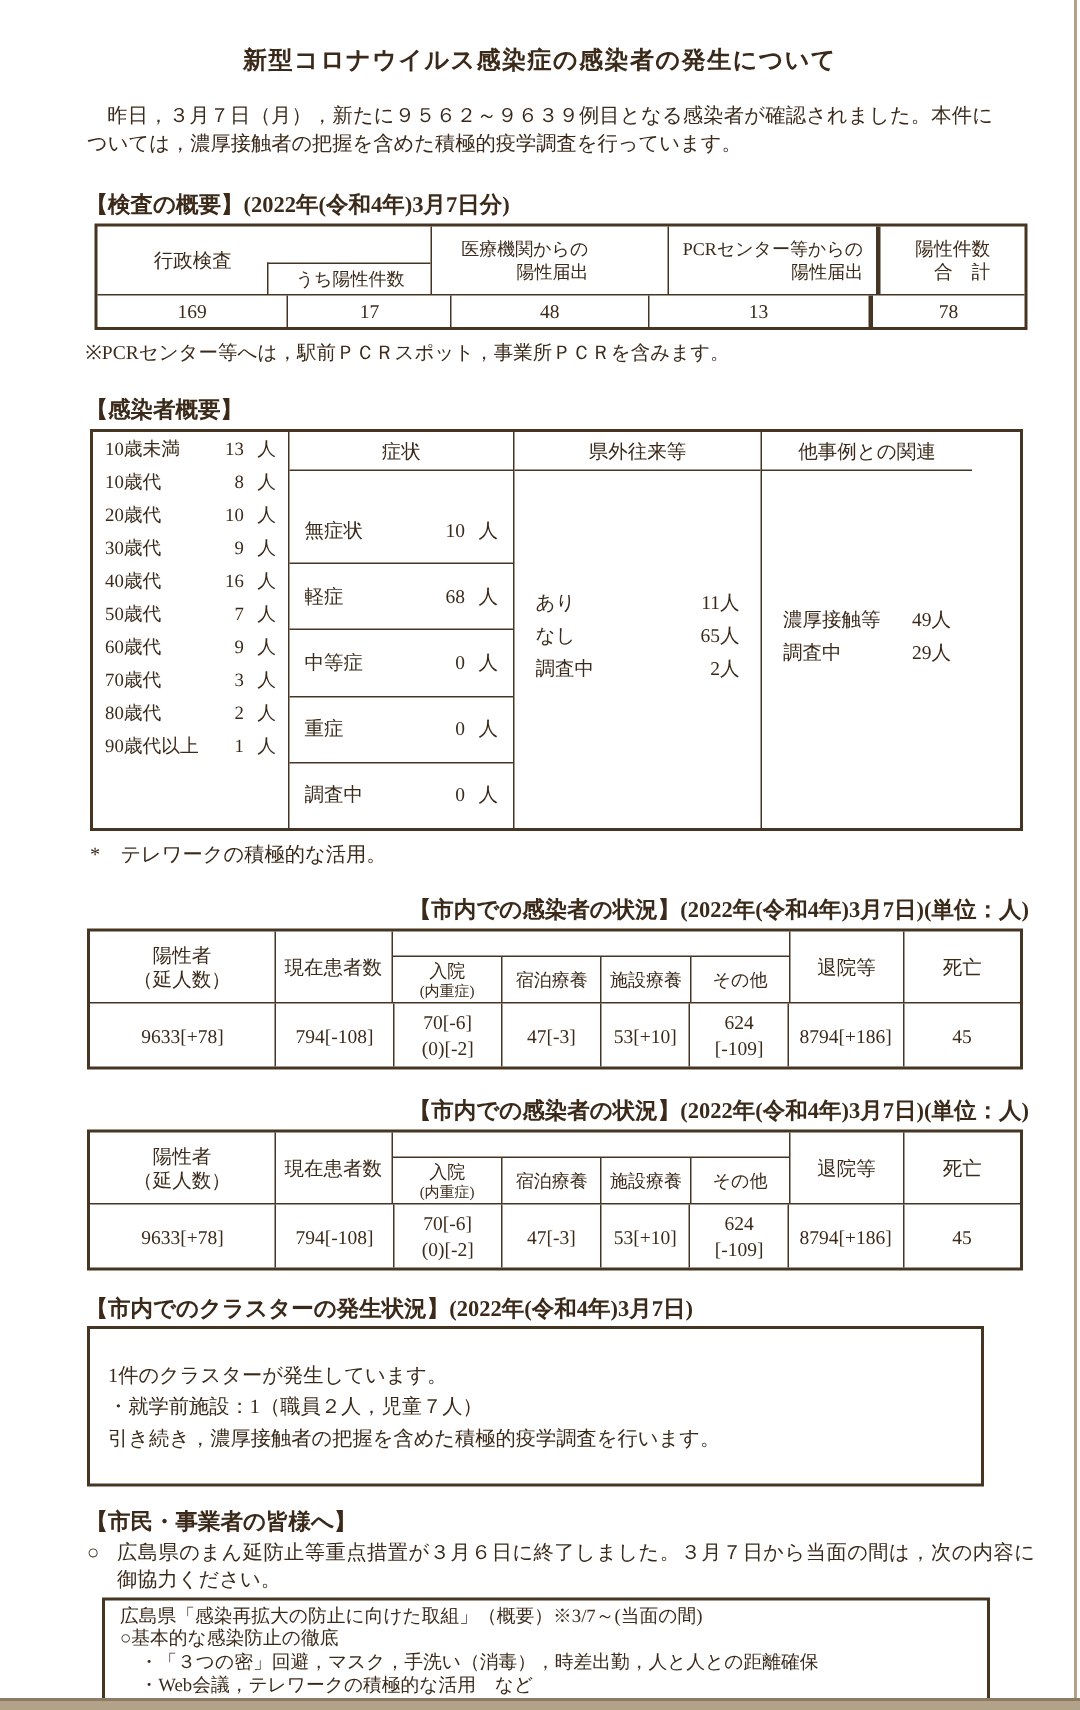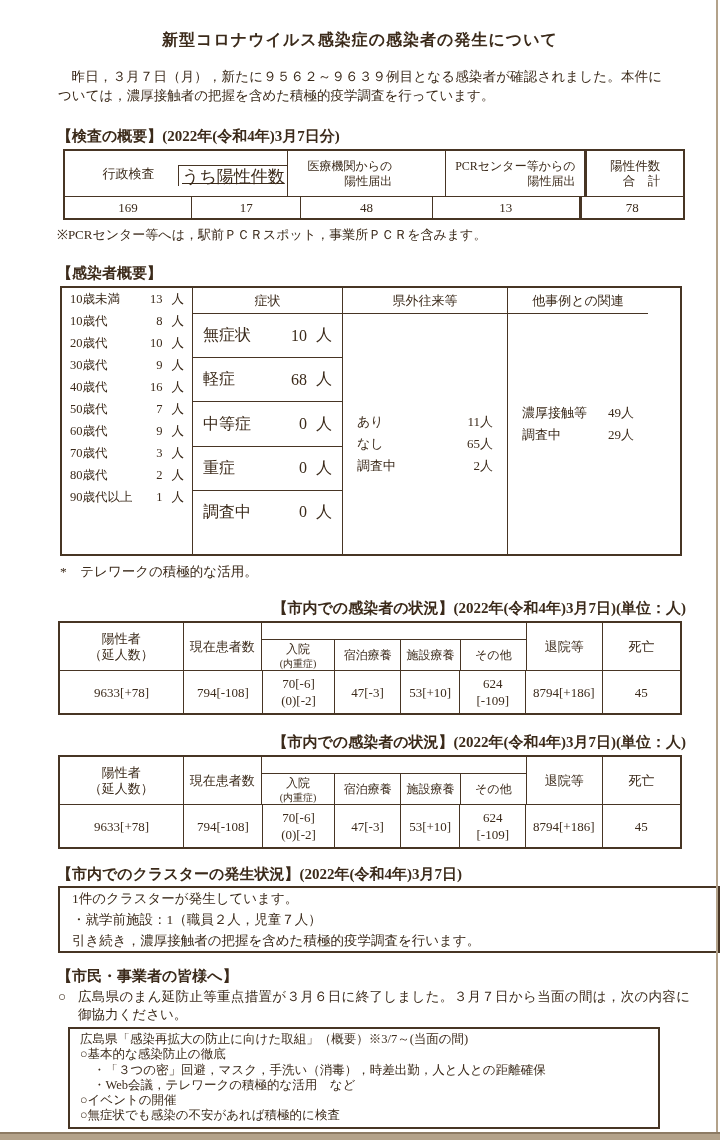--- a/index.html
+++ b/index.html
@@ -25,47 +25,47 @@
   .intro{margin:16px 58px 0 58px;font-size:13.5px;line-height:19px;text-align:justify;text-indent:1em;}
 
   .sec-title{margin:22px 34px 0 57px;font-size:15px;font-weight:bold;}
   .sec-title-row{display:flex;justify-content:flex-end;align-items:flex-end;}
 
   
   .t1{margin:3px 0 0 63px;width:622px;border:2px solid var(--bd);box-sizing:border-box;}
   .t1-head{display:flex;height:45px;}
   .t1-cellA{position:relative;width:237px;box-sizing:border-box;}
   .t1-gyosei{position:absolute;left:0;top:0;width:127px;height:100%;display:flex;align-items:center;justify-content:center;font-size:13px;}
-  .t1-uchi{position:absolute;right:0;bottom:10px;width:109px;height:21px;border-top:1px solid var(--bd);border-left:1px solid var(--bd);display:flex;align-items:center;justify-content:center;font-size:17px;box-sizing:border-box;text-decoration:underline;}
+  .t1-uchi{position:absolute;right:0;bottom:0;width:109px;height:21px;border-top:1px solid var(--bd);border-left:1px solid var(--bd);display:flex;align-items:center;justify-content:center;font-size:12px;box-sizing:border-box;}
   .t1-h{border-left:1px solid var(--bd);display:flex;align-items:center;justify-content:center;text-align:right;font-size:12px;line-height:15px;white-space:pre-line;box-sizing:border-box;}
   .t1-h.w3{width:132px;}
   .t1-h.w4{width:148px;margin-left:34px;}
   .t1-h.w5{width:105px;border-left:3px solid var(--bd);font-size:12.5px;}
   .t1-data{display:flex;border-top:1px solid var(--bd);height:21px;}
   .t1-d{display:flex;align-items:center;justify-content:center;font-size:13px;box-sizing:border-box;}
   .t1-d.w1{width:127px;}
   .t1-d.w2{width:110px;border-left:1px solid var(--bd);}
   .t1-d.w3{width:132px;border-left:1px solid var(--bd);}
   .t1-d.w4{width:148px;border-left:1px solid var(--bd);}
   .t1-d.w5{width:105px;border-left:3px solid var(--bd);}
   .note{margin:5px 0 0 57px;font-size:13px;}
 
   
   .t2{display:flex;margin:3px 0 0 60px;width:622px;border:2px solid var(--bd);box-sizing:border-box;}
   .t2c{display:flex;flex-direction:column;box-sizing:border-box;}
   .t2c.c1{width:130px;}
-  .t2c.c2{width:150px;border-left:1px solid var(--bd);}
-  .t2c.c3{width:165px;border-left:1px solid var(--bd);gap:20px;}
+  .t2c.c2{width:150px;border-left:1px solid var(--bd);gap:18px;}
+  .t2c.c3{width:165px;border-left:1px solid var(--bd);}
   .t2c.c4{width:141px;border-left:1px solid var(--bd);text-align:right;}
   .t2h{height:25px;border-bottom:1px solid var(--bd);display:flex;align-items:center;justify-content:center;font-size:13px;flex:none;}
   .t2body{height:220px;display:flex;flex-direction:column;}
   .agerow{flex:1;display:flex;align-items:center;padding:0 8px;font-size:12.5px;}
   .ageval{margin-left:auto;min-width:22px;text-align:right;}
   .ageunit{margin-left:9px;}
-  .symcell{flex:1;display:flex;align-items:center;padding:0 10px;font-size:16px;}
+  .symcell{flex:1;display:flex;align-items:center;padding:0 10px;font-size:13px;}
   .symcell + .symcell{border-top:1px solid var(--bd);}
   .symval{margin-left:auto;min-width:22px;text-align:right;}
   .symunit{margin-left:9px;}
   .centercell{flex:1;display:flex;flex-direction:column;justify-content:center;}
   .kv{display:flex;padding:0 14px;line-height:22px;font-size:13px;}
   .kv .v{margin-left:auto;}
   .footnote{margin:7px 0 0 60px;font-size:13.5px;}
 
   
   .t3{margin:3px 0 0 58px;width:624px;border:2px solid var(--bd);box-sizing:border-box;}
@@ -91,21 +91,21 @@
   .t3d.dw1{width:124px;}
   .t3d.dw2{width:79px;}
   .t3d.dw3{width:73px;}
   .t3d.dw4{width:66px;}
   .t3d.dw5{width:60px;}
   .t3d.dw6{width:66px;}
   .t3d.dw7{width:77px;}
   .t3d.dw8{width:79px;}
 
   
-  .cluster-box{margin:2px 0 0 58px;width:662px;border:2px solid var(--bd);box-sizing:border-box;padding:0 12px;font-size:13.5px;line-height:21px;}
+  .cluster-box{margin:2px 0 0 58px;width:598px;border:2px solid var(--bd);box-sizing:border-box;padding:20px 12px;font-size:13.5px;line-height:21px;}
 
   
   .citizen-para{display:flex;margin:2px 30px 0 58px;font-size:13.5px;line-height:18px;}
   .citizen-bullet{flex:none;width:20px;}
   .citizen-text{text-align:justify;}
   .citizen-box{margin:3px 0 0 68px;width:592px;border:2px solid var(--bd);box-sizing:border-box;padding:3px 10px;font-size:12.5px;line-height:15.3px;}
   .citizen-box .indent{padding-left:13px;}
 </style>
 </head>
 <body>

